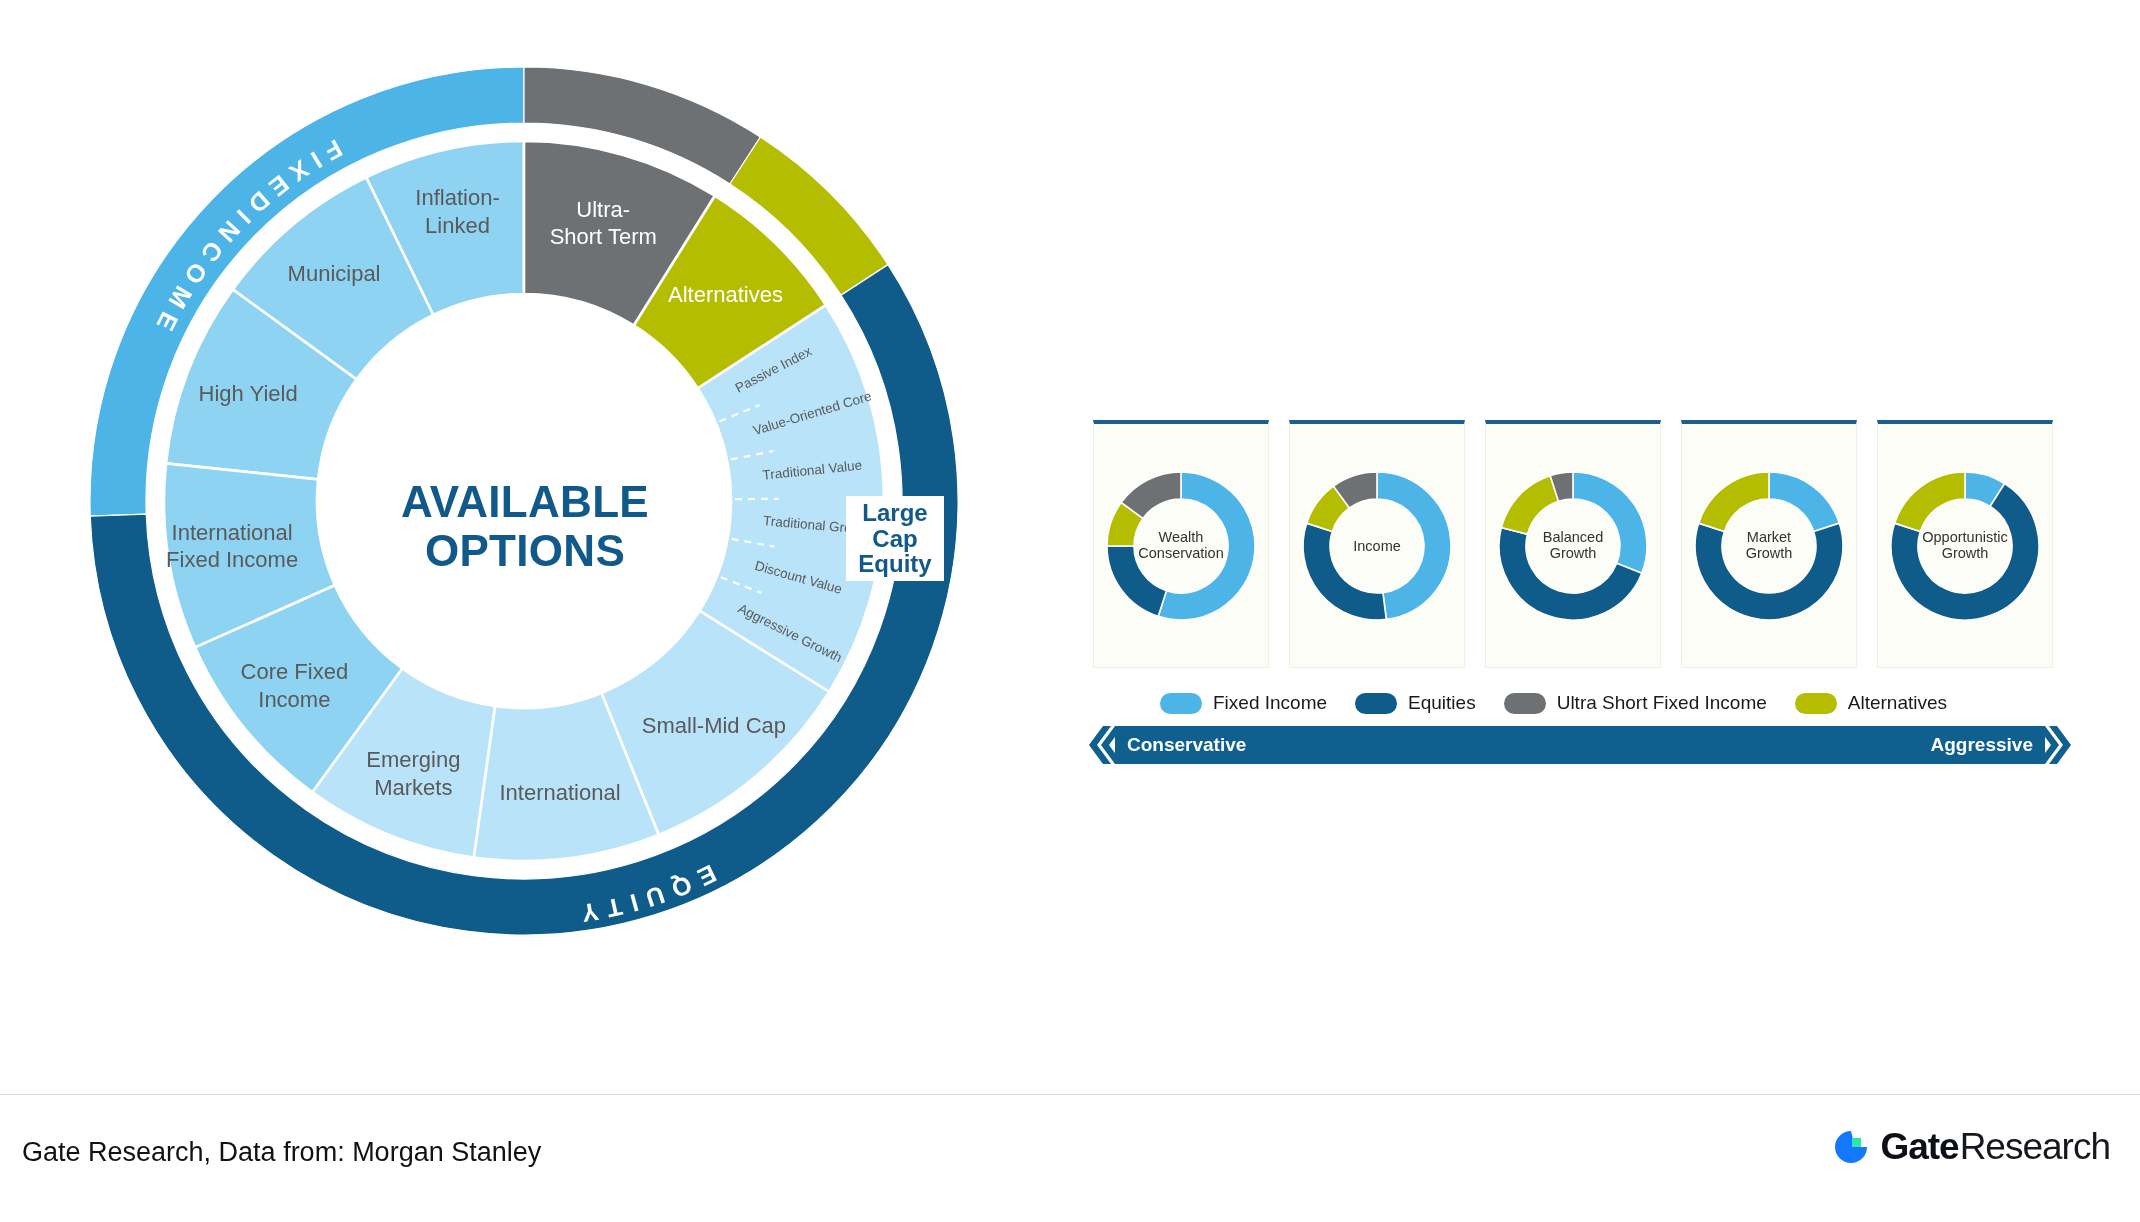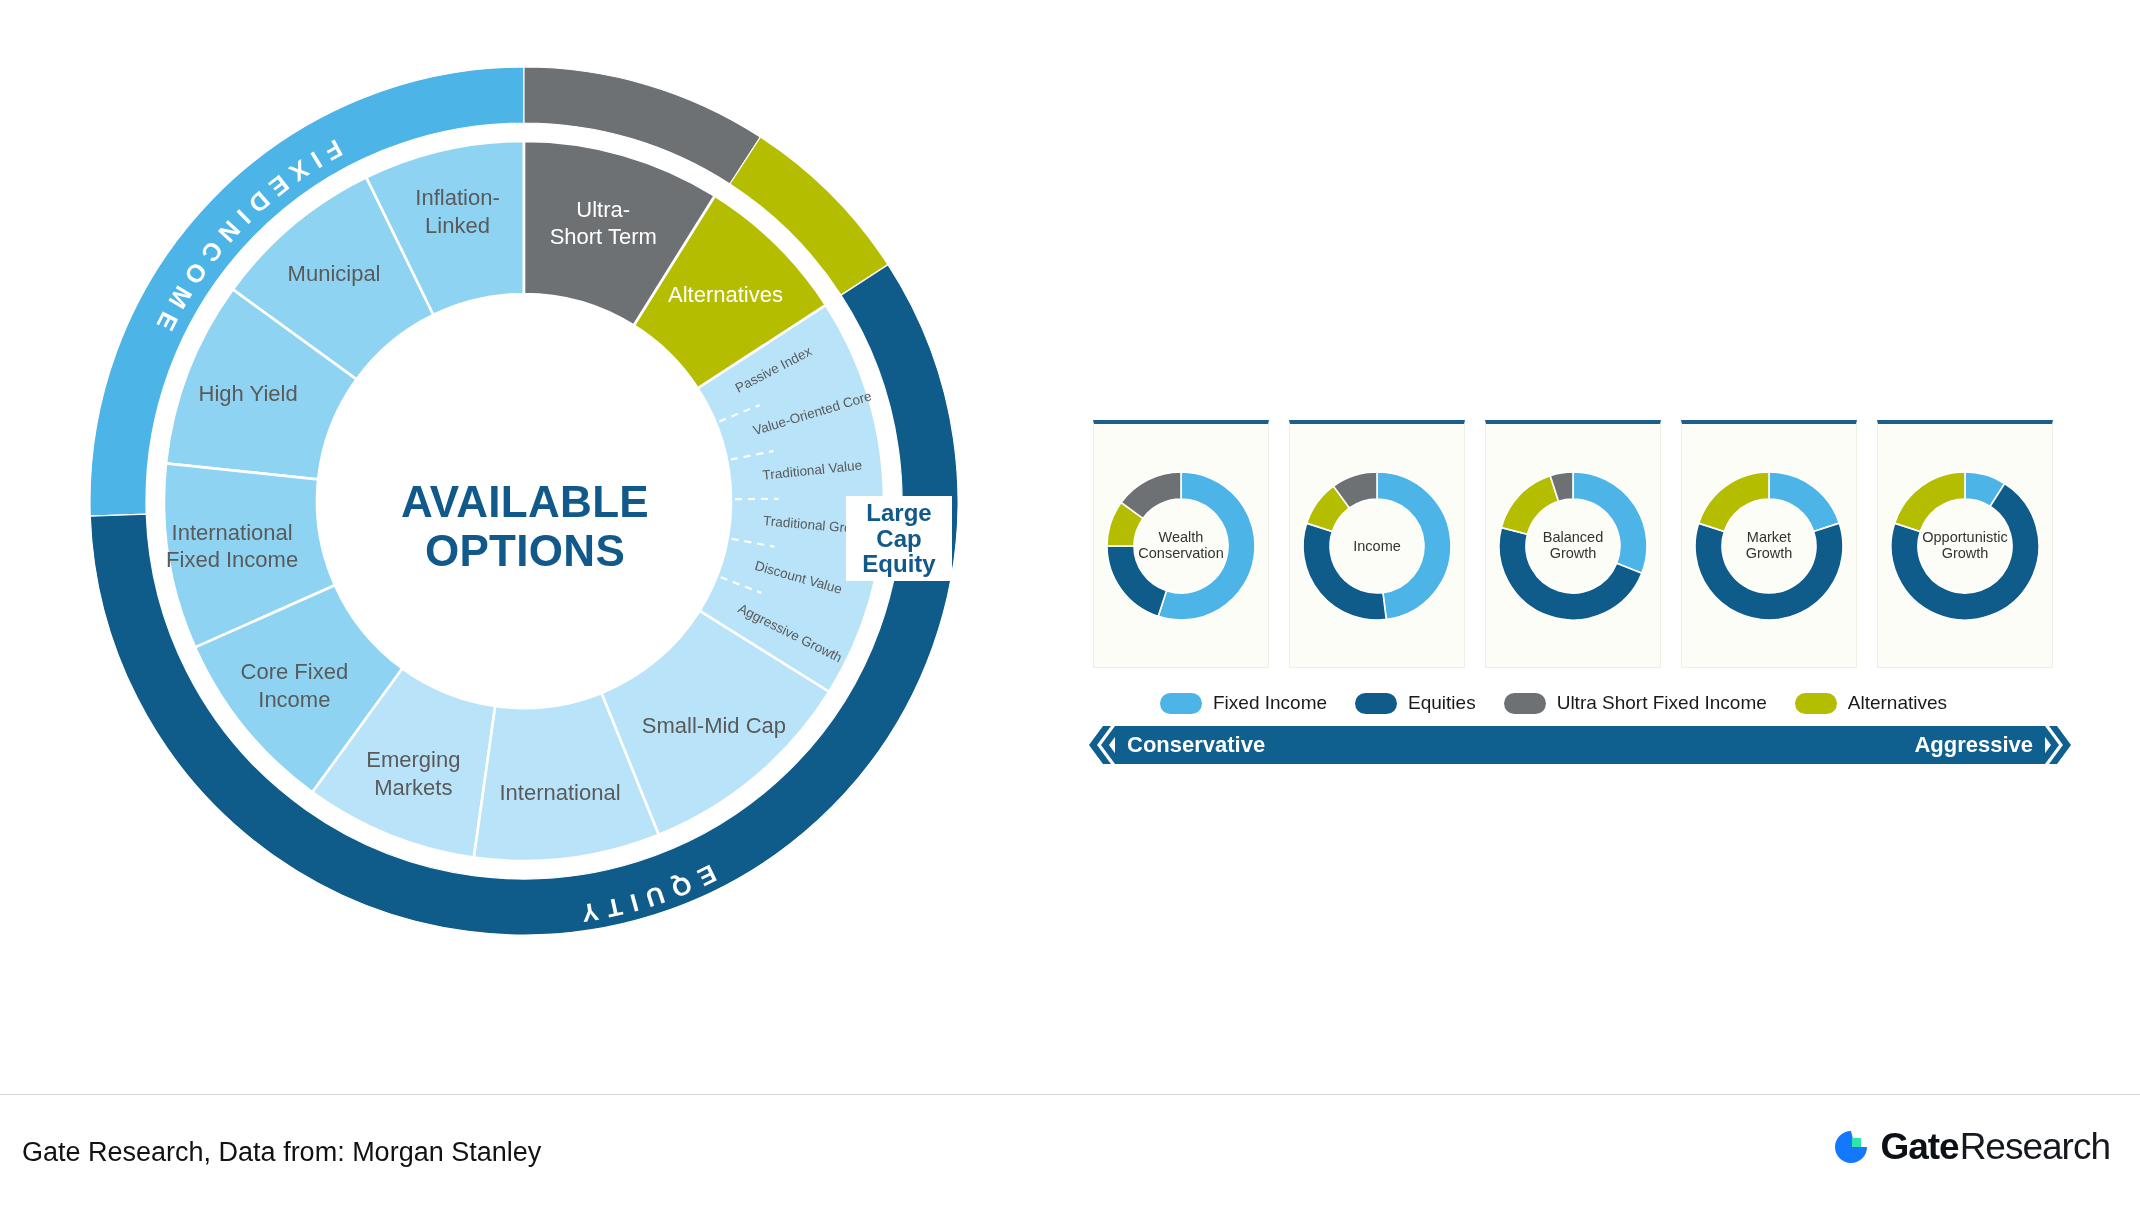--- a/index.html
+++ b/index.html
@@ -27,21 +27,21 @@
     font-size:44px;
     font-weight:bold;
     line-height:1.12;
     letter-spacing:0.3px;
     pointer-events:none;
   }
 
   .lce-box {
     position:absolute;
     left:846px; top:496px;
-    width:106px; height:85px;
+    width:98px; height:85px;
     background:#ffffff;
     color:#11598a;
     font-size:24px;
     font-weight:bold;
     line-height:1.08;
     display:flex; flex-direction:column;
     align-items:center; justify-content:center;
     text-align:center;
   }
 
@@ -93,21 +93,21 @@
   .legend-text { white-space:nowrap; margin-right:28px; font-weight:400; }
 
   
   #risk-bar {
     position:absolute; left:1085px; top:722px;
     width:990px; height:46px;
   }
   .risk-label {
     position:absolute; top:0; height:46px;
     display:flex; align-items:center;
-    color:#ffffff; font-size:22px; font-weight:bold;
+    color:#ffffff; font-size:19px; font-weight:bold;
   }
   #risk-left-label  { left:42px; }
   #risk-right-label { right:42px; }
 
   
   #footer-divider {
     position:absolute; left:0; top:1094px; width:2140px; height:1px;
     background:#d8d8d8;
   }
   #footer-note {

